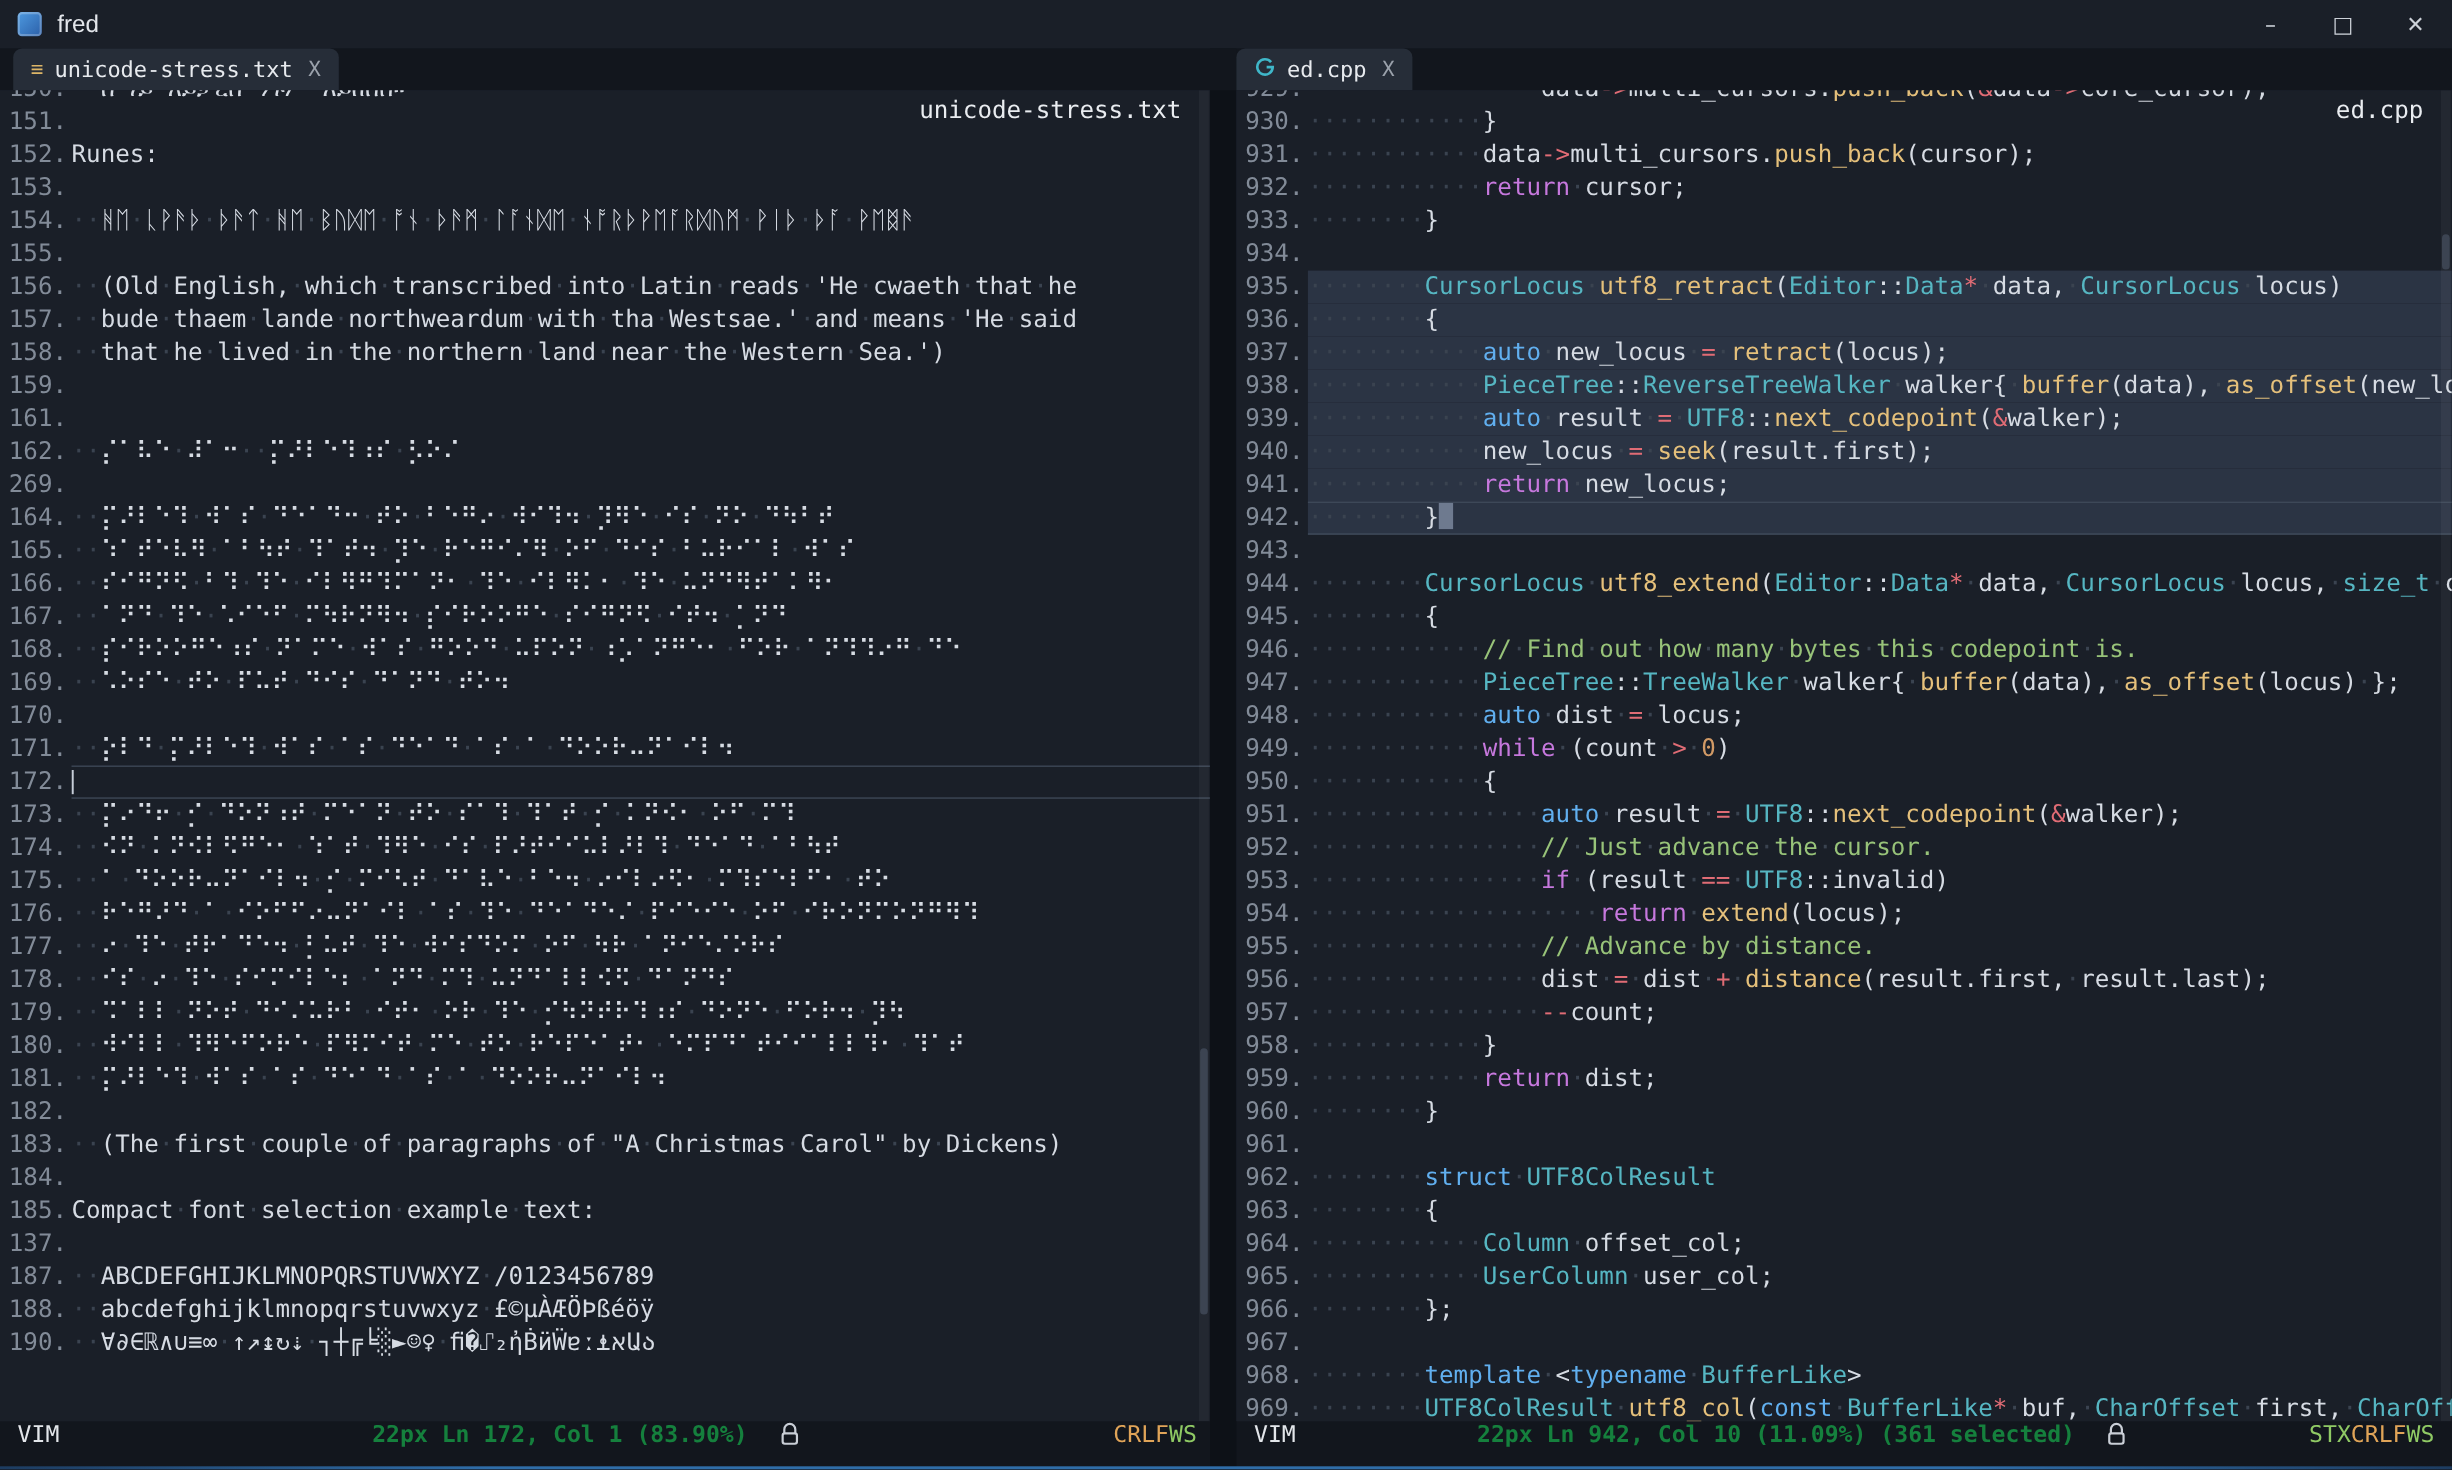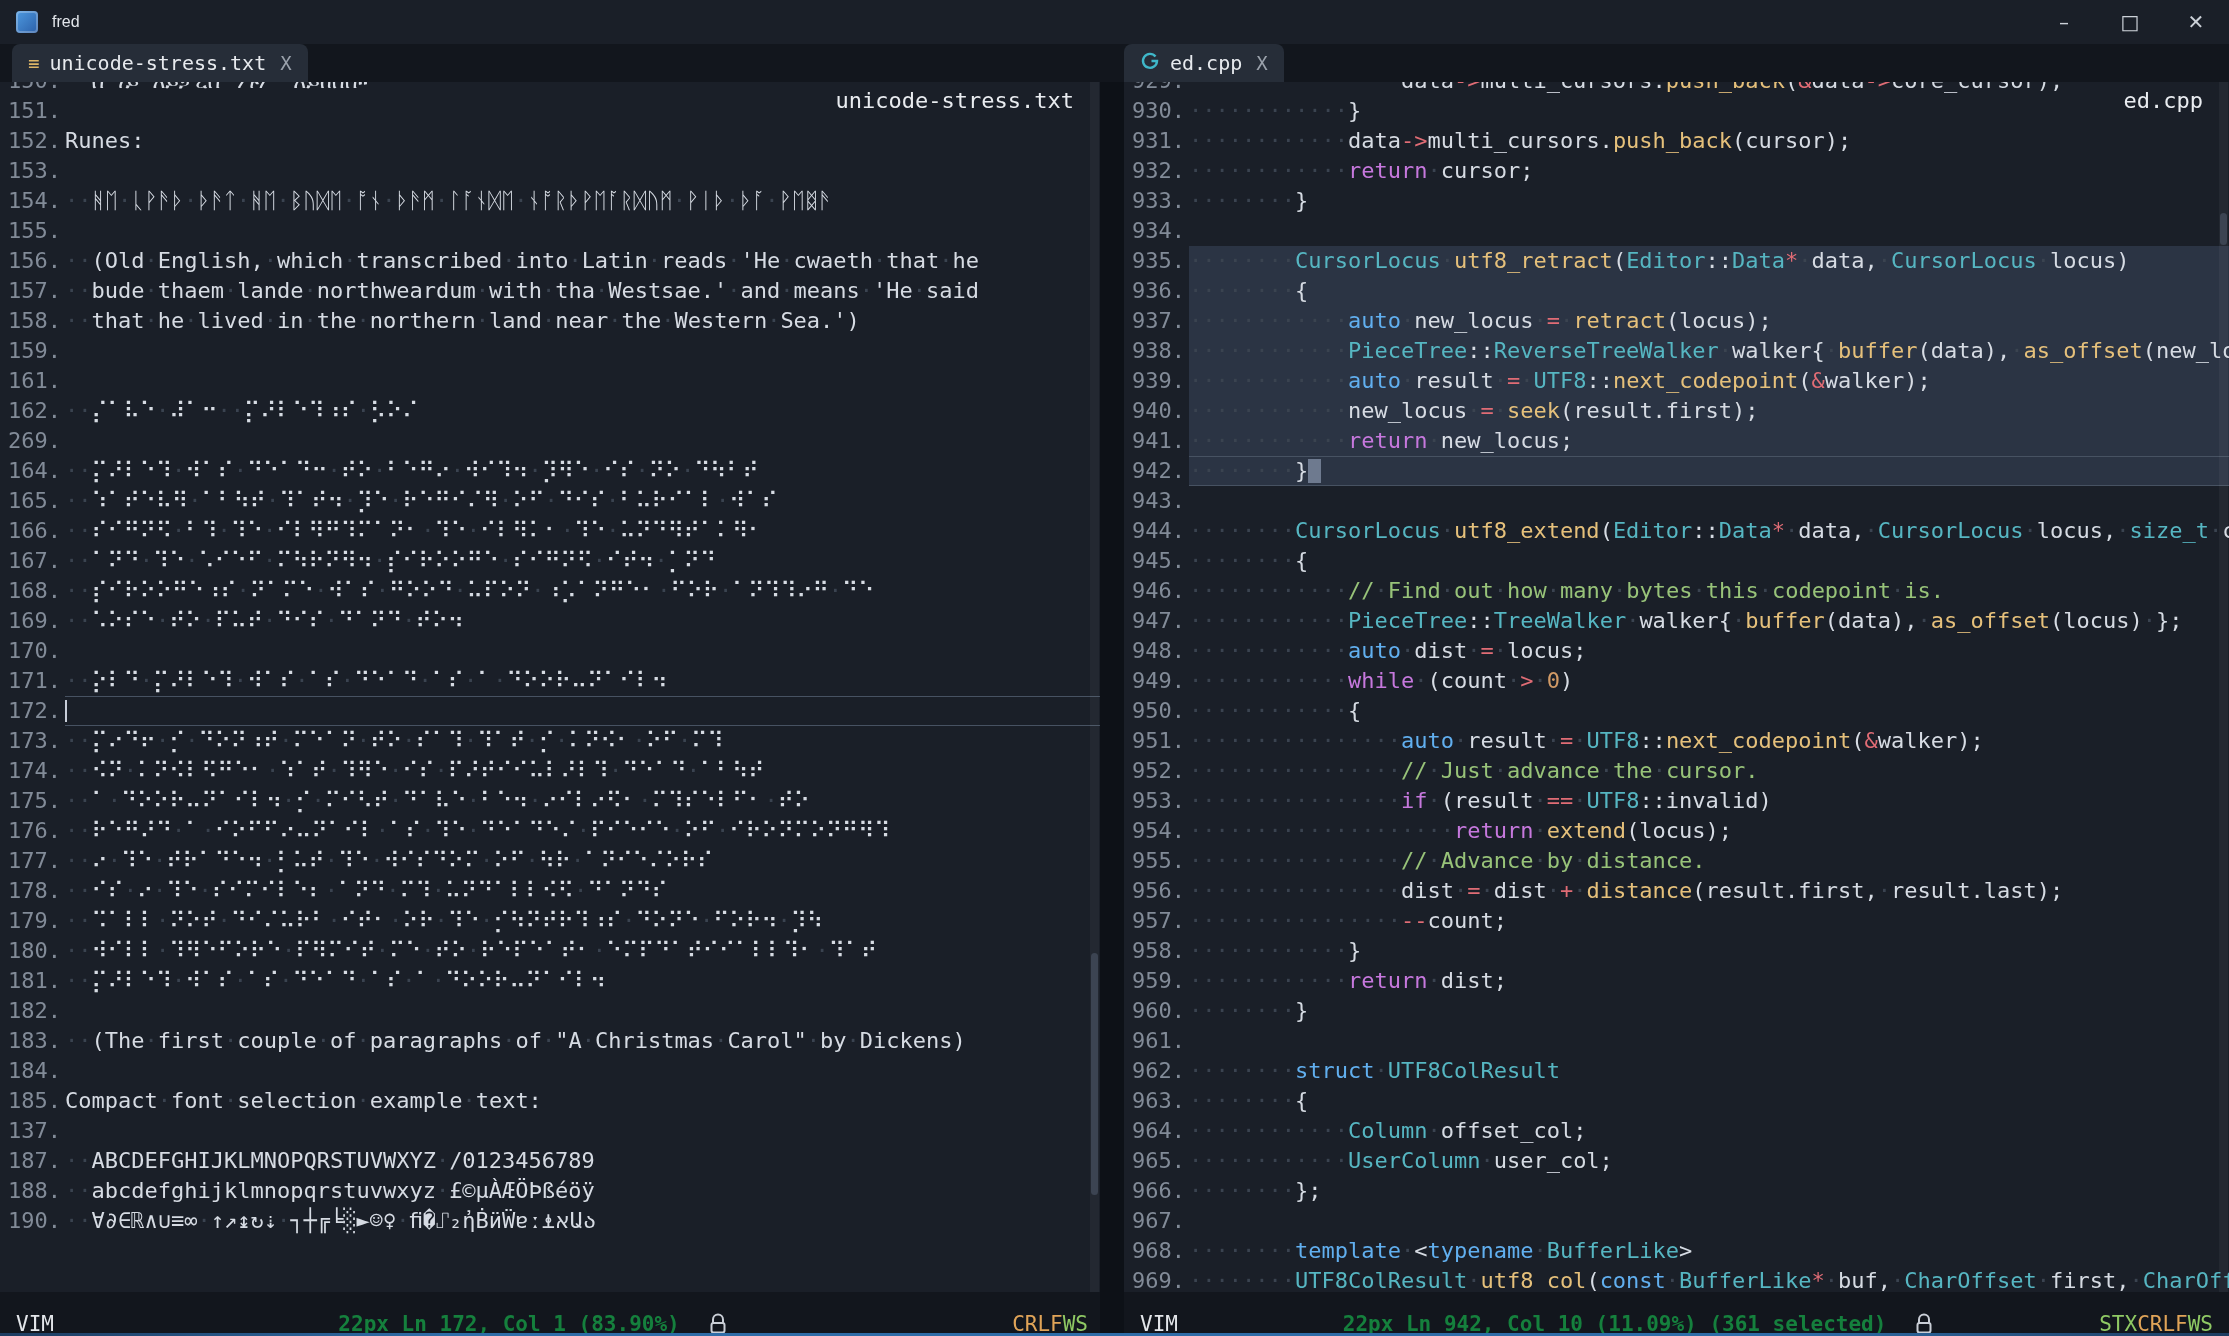--- a/index.html
+++ b/index.html
@@ -8,21 +8,21 @@
     background:#1a1f28;
     color:#d6dbe3;
     font-family:"DejaVu Sans Mono","DejaVu Sans",monospace;
     position:relative;
   }
   
   .titlebar { height:44px; background:#1a1f28; display:flex; align-items:center; }
   .app-icon { width:22px; height:22px; border-radius:4px; margin:0 14px 0 16px;
     background:linear-gradient(135deg,#4e9ae0,#2b5fa8);
     box-shadow:inset 0 0 0 2px rgba(255,255,255,0.25); }
-  .title-text { font-family:"Liberation Sans",sans-serif; font-size:16px; color:#e3e6eb; }
+  .title-text { font-family:"Liberation Sans",sans-serif; font-size:22px; color:#e3e6eb; }
   .win-controls { margin-left:auto; display:flex; height:100%; }
   .win-btn { width:66px; height:100%; display:flex; align-items:center; justify-content:center;
     font-size:20px; color:#ccd1d8; font-family:"DejaVu Sans",sans-serif; }
   
   .tabstrip { height:38px; background:#12161d; display:flex; }
   .tabzone-left { width:1100px; display:flex; }
   .tabzone-div { width:24px; background:#12161d; }
   .tabzone-right { width:1105px; display:flex; }
   .tab { height:38px; display:flex; align-items:center; gap:10px; padding:0 16px;
     background:#262d38; border-radius:8px 8px 0 0; font-size:20px; color:#e7eaee; }
@@ -53,21 +53,21 @@
   .caret-bar { position:absolute; left:0; top:3px; bottom:3px; width:2px; background:#c7cdd8; }
   .caret-block { display:inline-block; width:13px; height:24px; vertical-align:middle;
     background:#6e7a8f; margin-top:-3px; }
   .file-overlay { position:absolute; top:6px; right:26px; font-size:22px; color:#e9ecf0; z-index:5; }
   .scrollbar { position:absolute; top:0; bottom:0; right:1px; width:9px; background:rgba(255,255,255,0.045); }
   .scroll-thumb { position:absolute; left:1px; right:1px; background:#3c4452; border-radius:4px; }
   .thumb-left { top:72%; height:20%; }
   .thumb-right { top:10.8%; height:32px; }
   
   .statusbar { height:44px; background:#12161d; display:flex; font-size:21px; align-items:center; }
-  .status-seg { display:flex; align-items:flex-end; height:100%; }
+  .status-seg { display:flex; align-items:flex-start; height:100%; }
   .status-seg.sl { width:1100px; padding:0 12px 0 16px; }
   .status-div { width:24px; height:100%; background:#0d1117; }
   .status-seg.sr { width:1105px; padding:0 16px 0 16px; }
   .status-mode { color:#e3e6ea; }
   .status-pos { margin-left:auto; color:#15803d;font-weight:bold; }
   .lock-wrap { margin-left:28px; display:flex; align-items:center; }
   .flags { margin-left:auto; display:flex; }
   .flag.orange { color:#e0a458; }
   .flag.green  { color:#8fc964; }
   

